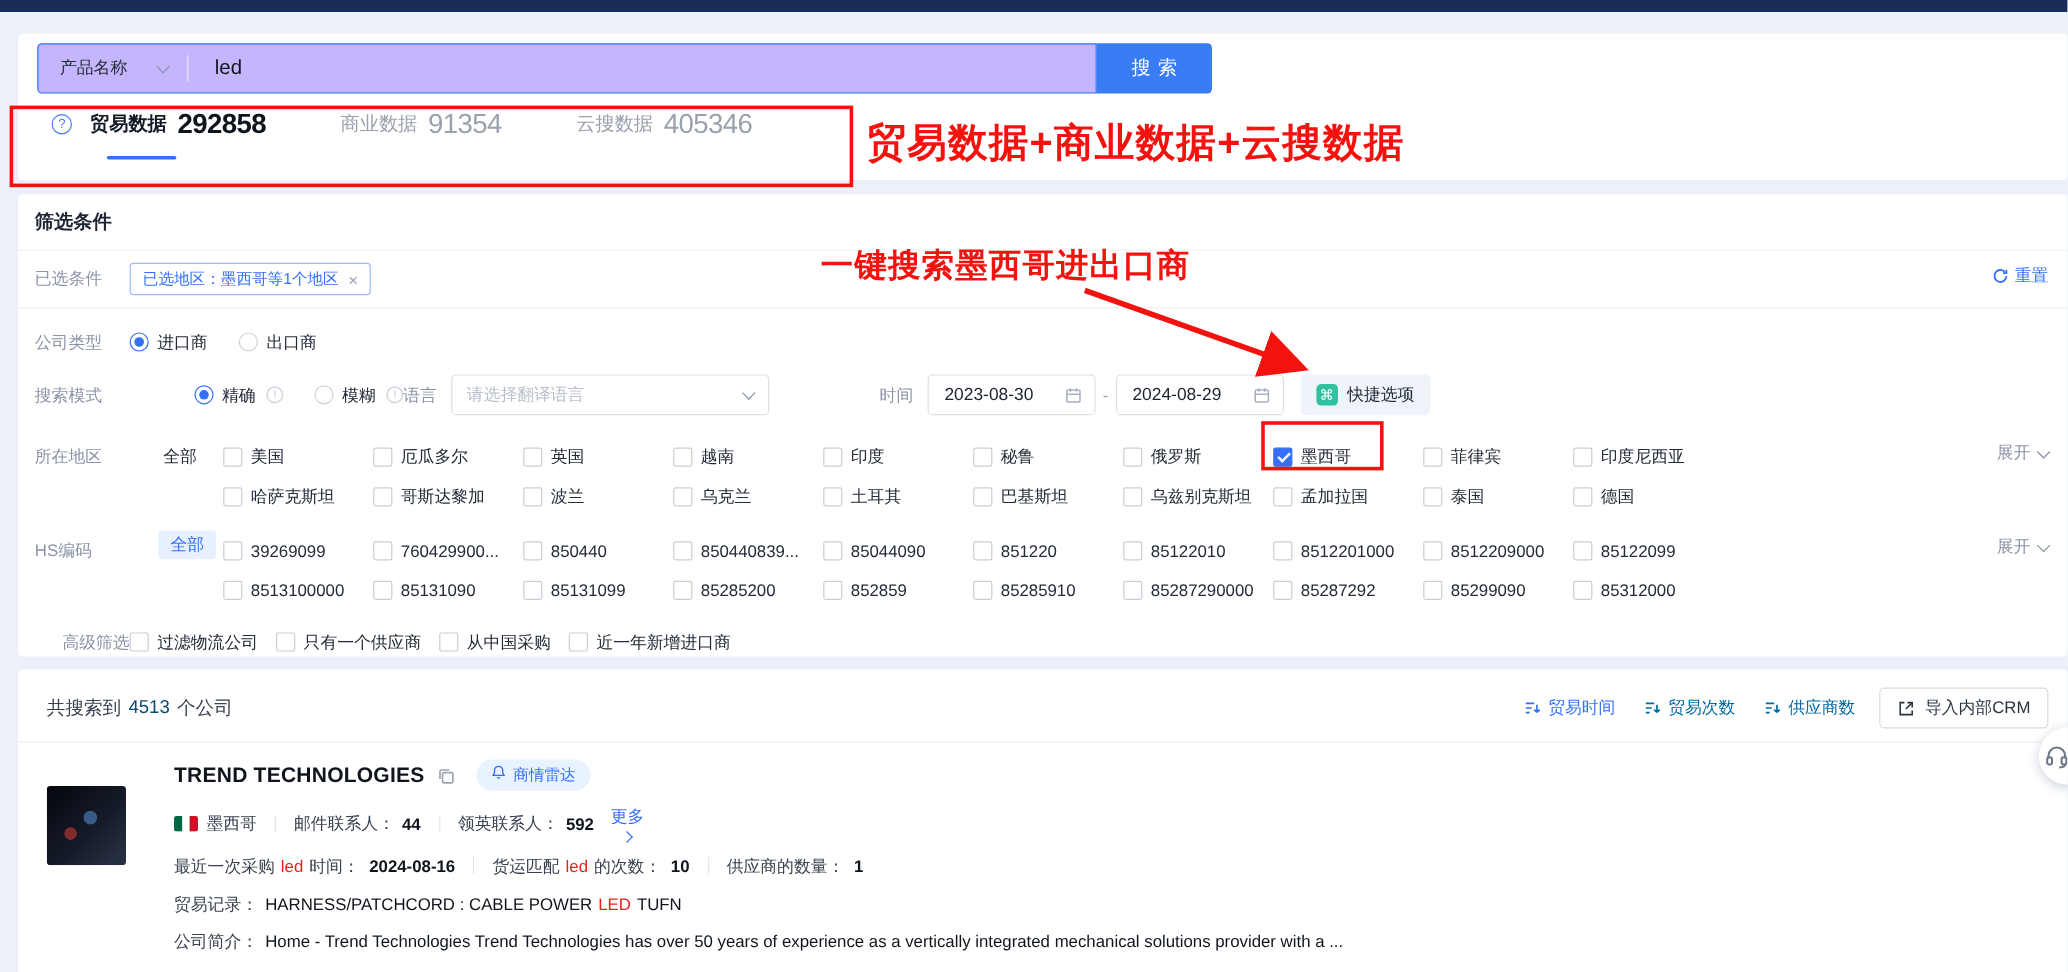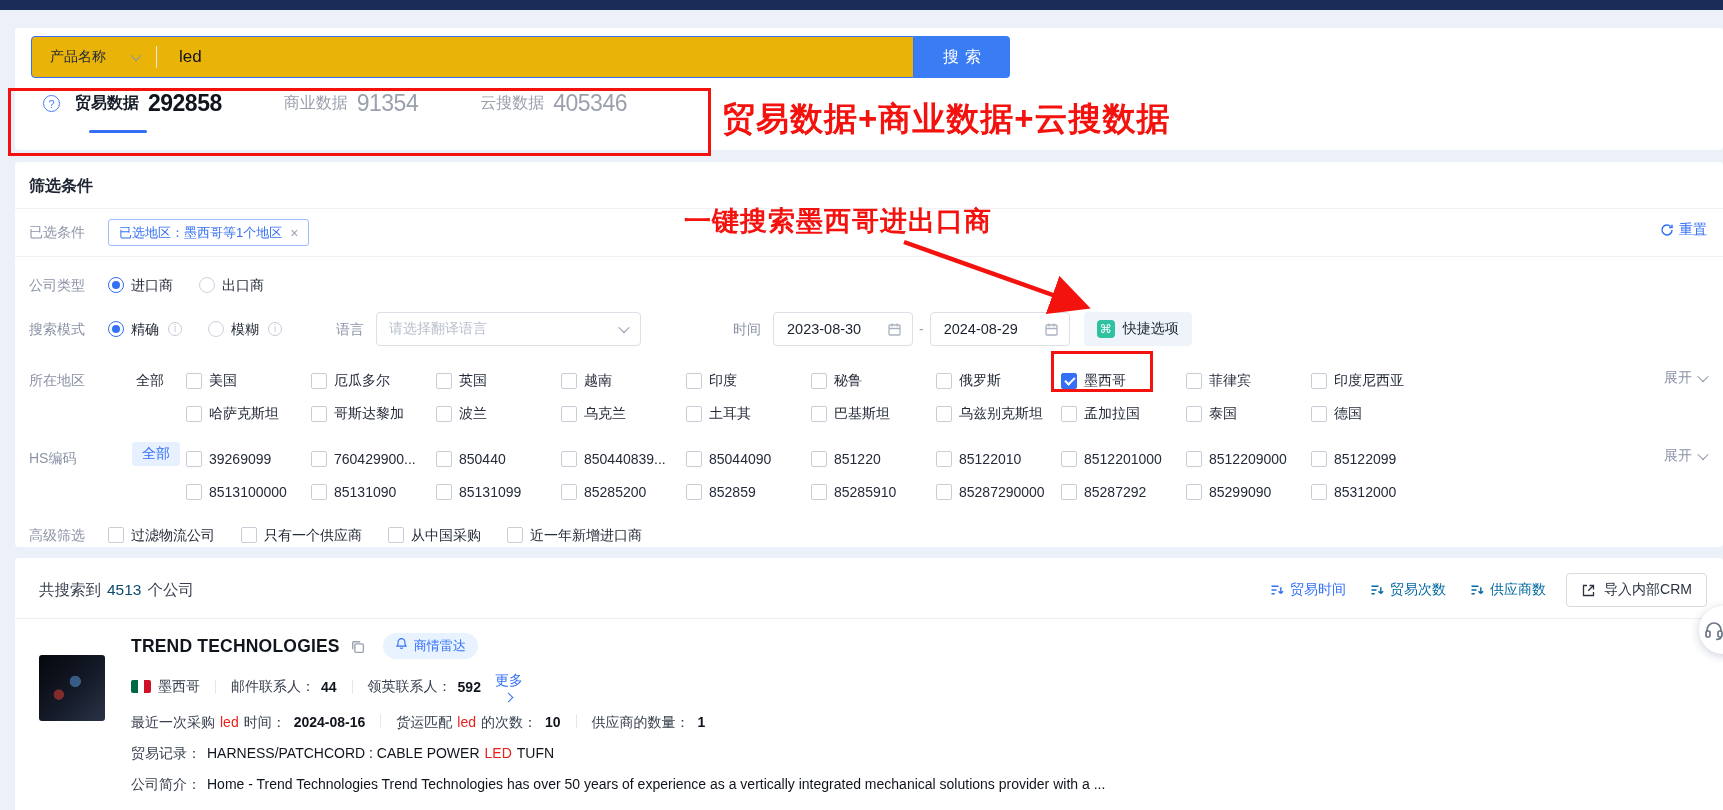--- a/index.html
+++ b/index.html
@@ -8,21 +8,21 @@
     font-family:"Liberation Sans","DejaVu Sans",sans-serif;
     background:#ecf1f9; color:#242b38; font-size:14px; position:relative;
   }
   .topbar { height:10px; background:#1a2c58; width:100%; }
   .card { background:#fff; border-radius:4px; margin-left:15px; width:1708px; }
 
   
   .card-search { margin-top:18px; height:122px; padding:8px 0 0 16px; }
   .search-row { display:flex; align-items:center; height:42px; }
   .search-box { display:flex; align-items:center; width:883px; height:42px;
-    border:1px solid #3370f6; border-radius:4px 0 0 4px; background:#eab308; }
+    border:1px solid #3370f6; border-radius:4px 0 0 4px; background:#c4b5fd; }
   .search-cat { display:flex; align-items:center; gap:26px; padding:0 16px 0 18px; cursor:pointer; }
   .search-cat .lbl { font-size:14px; color:#242b38; }
   .chev { width:8px; height:8px; border-right:1.6px solid #8b93a7; border-bottom:1.6px solid #8b93a7;
     display:inline-block; transform:rotate(45deg) translate(-1px,-1px); }
   .vline { width:1px; height:22px; background:#e4e7ee; }
   .search-input { flex:1; border:none; outline:none; font-size:17px; color:#10151d;
     padding:0 10px 0 22px; font-family:inherit; background:transparent; }
   .search-btn { width:96px; height:42px; background:#3a7cf3; color:#fff; font-size:16px;
     border:none; border-radius:0 4px 4px 0; cursor:pointer; letter-spacing:6px; padding-left:6px; font-family:inherit; }
 
@@ -44,21 +44,21 @@
   .hr { height:1px; background:#eef0f4; }
   .hr-t { margin-top:10px; }
   .frow { position:relative; display:flex; padding:8px 16px 8px 14px; align-items:flex-start; }
   .flabel { width:79px; flex-shrink:0; color:#8b93a7; font-size:14px; line-height:26px; }
   .frow-selected { padding-top:10px; padding-bottom:10px; }
   .sel-tag { display:inline-flex; align-items:center; gap:8px; height:27px; padding:0 10px;
     border:1px solid #9dbcf9; border-radius:3px; color:#3370f6; font-size:13px; cursor:default; }
   .sel-tag .x { color:#9aa3b5; font-size:14px; cursor:pointer; }
   .reset { position:absolute; right:16px; top:12px; color:#3370f6; display:flex; align-items:center;
     gap:5px; cursor:pointer; font-size:14px; }
-  .radio-group { display:flex; align-items:center; gap:26px; line-height:26px; }
+  .radio-group { display:flex; align-items:center; gap:26px; line-height:26px;justify-content:flex-end; }
   .radio-opt { display:flex; align-items:center; gap:7px; cursor:pointer; }
   .radio { width:16px; height:16px; border:1px solid #cdd2dc; border-radius:50%; position:relative;
     background:#fff; flex-shrink:0; }
   .radio.sel { border:1.6px solid #3370f6; }
   .radio.sel::after { content:""; position:absolute; left:50%; top:50%; width:8px; height:8px;
     margin:-4px 0 0 -4px; border-radius:50%; background:#3370f6; }
   .info { width:14px; height:14px; border:1px solid #c6ccd7; border-radius:50%; color:#c6ccd7;
     font-size:10px; display:inline-flex; align-items:center; justify-content:center; margin-left:2px; }
   .inline-lab { color:#8b93a7; margin-left:42px; line-height:34px; }
   .select { width:265px; height:34px; border:1px solid #dcdfe6; border-radius:4px; display:flex;
@@ -80,43 +80,43 @@
   .cbrow { display:flex; height:33px; align-items:center; }
   .cb { display:inline-flex; align-items:center; gap:7px; width:125px; cursor:pointer; flex-shrink:0; }
   .box { width:16px; height:16px; border:1px solid #c9cdd6; border-radius:2px; background:#fff;
     position:relative; flex-shrink:0; }
   .cb.checked .box { background:#3370f6; border-color:#3370f6; }
   .cb.checked .box::after { content:""; position:absolute; left:5px; top:1.5px; width:4px; height:8px;
     border-right:2px solid #fff; border-bottom:2px solid #fff; transform:rotate(45deg); }
   .cbl { font-size:14px; color:#242b38; white-space:nowrap; }
   .expand { position:absolute; right:16px; top:15px; color:#8b93a7; display:flex; gap:7px;
     align-items:center; cursor:pointer; }
-  .adv-row { padding-top:12px; padding-bottom:14px; }
-  .adv-opts { display:flex; gap:26px; line-height:26px; }
+  .adv-row { padding-top:12px; padding-bottom:14px;text-align:right; }
+  .adv-opts { display:flex; gap:15px; line-height:26px; }
   .adv-opts .cb { width:auto; }
 
   
   .card-results { margin-top:11px; height:260px; padding-top:14px; }
   .res-head { display:flex; align-items:center; padding:0 16px 0 24px; height:36px; }
   .summary { font-size:15.5px; color:#39414f; display:flex; gap:6px; align-items:center; }
   .summary .cnt { color:#0c4a6e; }
   .sorts { margin-left:auto; display:flex; align-items:center; gap:24px; }
   .sort { display:flex; align-items:center; gap:6px; color:#0369a1; cursor:pointer; font-size:14px; }
   .sort.active { color:#3370f6; }
   .crm-btn { margin-left:20px; height:34px; border:1px solid #d6dae1; background:#fff; border-radius:4px;
     display:flex; align-items:center; gap:8px; padding:0 14px; font-size:14px; color:#2a3340;
     cursor:pointer; font-family:inherit; }
   .res-hr { margin-top:10px; }
   .company { display:flex; padding:14px 16px 0 24px; }
   .thumb { width:66px; height:66px; border-radius:3px; margin-top:22px; flex-shrink:0;
     background:
       radial-gradient(circle at 30% 60%, rgba(220,60,50,.55) 0 8%, transparent 9%),
       radial-gradient(circle at 55% 40%, rgba(90,160,230,.5) 0 10%, transparent 11%),
       linear-gradient(135deg,#05070c 0%,#141a28 55%,#2a3347 100%); }
-  .c-body { margin-left:26px; flex:1; }
+  .c-body { margin-left:40px; flex:1; }
   .c-name-row { display:flex; align-items:center; gap:10px; }
   .c-name { font-size:17.5px; font-weight:700; color:#10151d; letter-spacing:.2px; }
   .copy-ico { color:#9aa3b1; display:inline-flex; cursor:pointer; }
   .badge { display:inline-flex; gap:6px; background:#e9f3ff; color:#3370f6;
     border-radius:13px; padding:4px 12px; font-size:13px; margin-left:8px; cursor:pointer; }
   .c-meta { display:flex; align-items:center; margin-top:13px; font-size:14px; color:#39414f; }
   .flag { width:20px; height:13px; border-radius:2px; overflow:hidden; display:inline-flex; margin-right:7px;
     box-shadow:0 0 0 1px rgba(0,0,0,.08) inset; }
   .flag i { flex:1; } .flag .g{background:#006847;} .flag .w{background:#fff;} .flag .r{background:#ce1126;}
   .vsep { width:1px; height:14px; background:#e3e6ec; margin:0 15px; }

